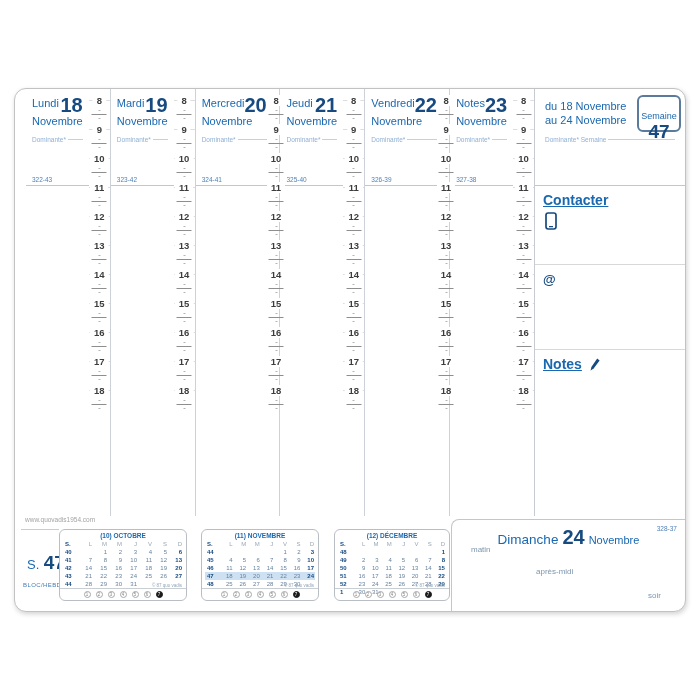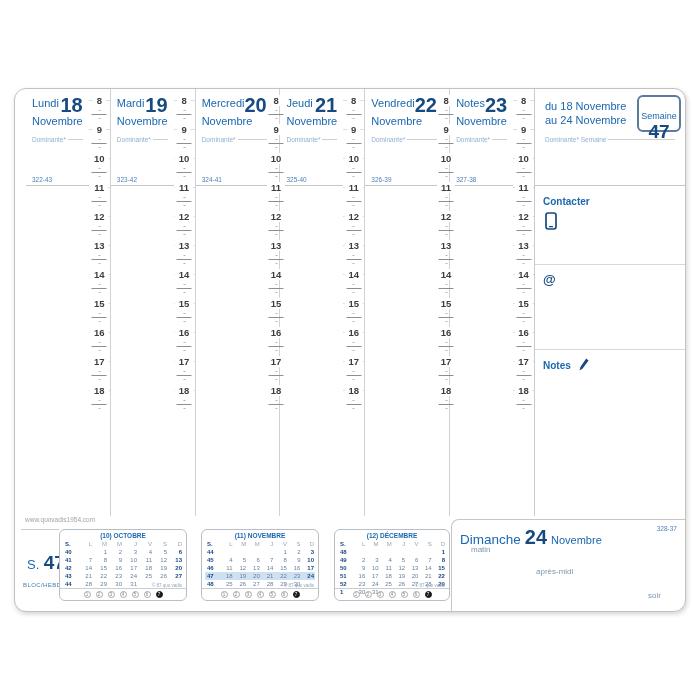--- a/index.html
+++ b/index.html
@@ -40,21 +40,21 @@
   .semaine-box{position:absolute;top:6px;right:4px;width:44px;height:37px;border:2px solid #5b7b9c;
     border-radius:6px;text-align:center;background:#fff;box-sizing:border-box;}
   .semaine-label{display:block;font-size:9px;color:#1a68b0;line-height:11px;margin-top:14px;}
   .semaine-num{display:block;font-size:19px;font-weight:bold;color:#164a80;line-height:19px;}
   .rp-sec{box-sizing:border-box;padding:5px 8px;position:relative;}
   .rp-sec.bt{border-top:1px solid #d8d8d8;}
   .rp-contacter{height:78px;}
   .rp-at{height:85px;}
   .rp-voir{height:92px;}
   .rp-notes{flex:1;}
-  .rp-label{font-size:10px;font-weight:bold;color:#1a68b0;}
+  .rp-label{font-size:14px;font-weight:bold;color:#1a68b0;text-decoration:underline;}
   .rp-icon{display:inline-block;vertical-align:-2px;margin-left:4px;}
   .phone-wrap{margin:3px 0 0 2px;}
   .at-sym{font-size:13px;font-weight:bold;color:#164a80;}
   
   .bottom{position:relative;height:96px;}
   .bl-url{position:absolute;left:10px;top:0px;font-size:6.5px;color:#a3a3a3;}
   .bl-rule{position:absolute;left:6px;top:13px;width:38px;border-top:1px solid #cccccc;}
   .bl-s47{position:absolute;left:12px;top:36px;}
   .bl-s{font-size:13px;color:#1a68b0;}
   .bl-47{font-size:19px;font-weight:bold;color:#164a80;}
@@ -72,21 +72,21 @@
   .mc-sun{font-weight:bold;color:#164a80;}
   .hl{background:#cde1f2;}
   .mc-copy{position:absolute;right:4px;bottom:12px;font-size:4.5px;color:#93a7ba;}
   .mc-circles{position:absolute;left:0;right:0;bottom:0;height:11px;border-top:1px solid #c9ced3;
     display:flex;align-items:center;justify-content:center;}
   .circ{width:7px;height:7px;border:1px solid #a8a8a8;border-radius:50%;font-size:4.5px;
     line-height:5.5px;text-align:center;color:#8a8a8a;margin:0 2.5px;box-sizing:border-box;}
   .circ-filled{background:#1b1b1b;border-color:#1b1b1b;color:#fff;}
   .sun-box{position:absolute;left:436px;top:3px;right:0;bottom:1px;border-left:1px solid #c6c6c6;
     border-top:1px solid #c6c6c6;border-top-left-radius:8px;padding:6px 8px;box-sizing:border-box;}
-  .sun-top{display:flex;align-items:baseline;}
+  .sun-top{display:flex;align-items:baseline;justify-content:center;}
   .sun-name{font-size:13.5px;color:#1a68b0;}
   .sun-num{font-size:20px;font-weight:bold;color:#164a80;margin:0 4px;}
   .sun-month{font-size:11px;color:#1a68b0;}
   .sun-code{position:absolute;top:5px;right:8px;font-size:6.5px;color:#4f82b8;}
   .sun-time{position:absolute;font-size:8px;color:#7d96ae;}
   .sun-matin{left:19px;top:25px;}
   .sun-apres{left:84px;top:47px;}
   .sun-soir{left:196px;top:71px;}
 </style>
 </head>

